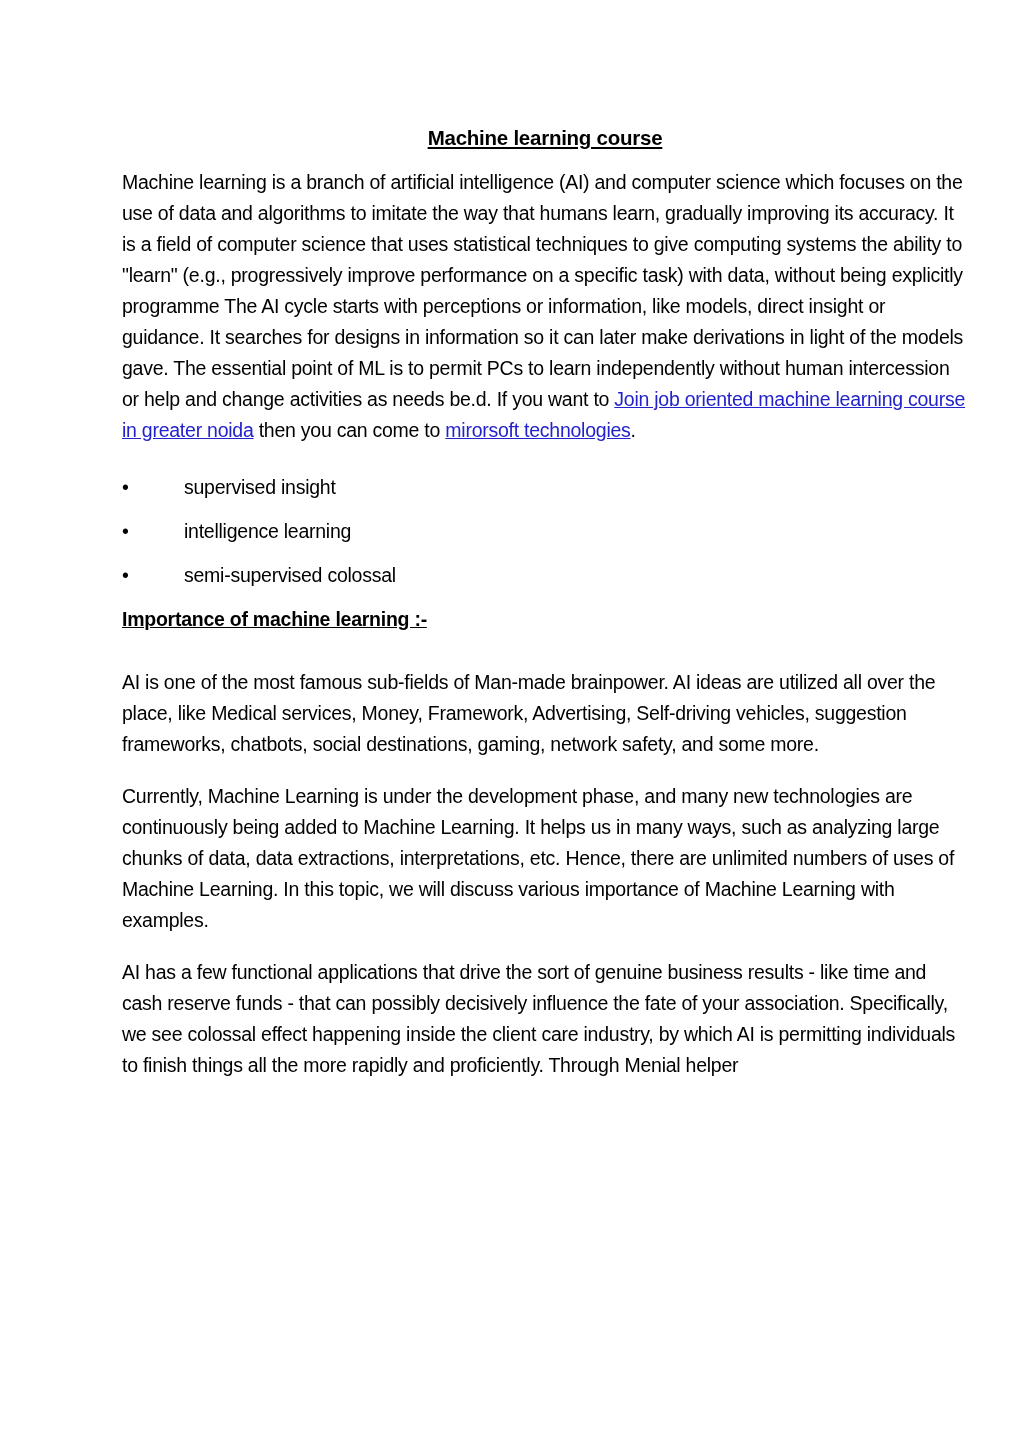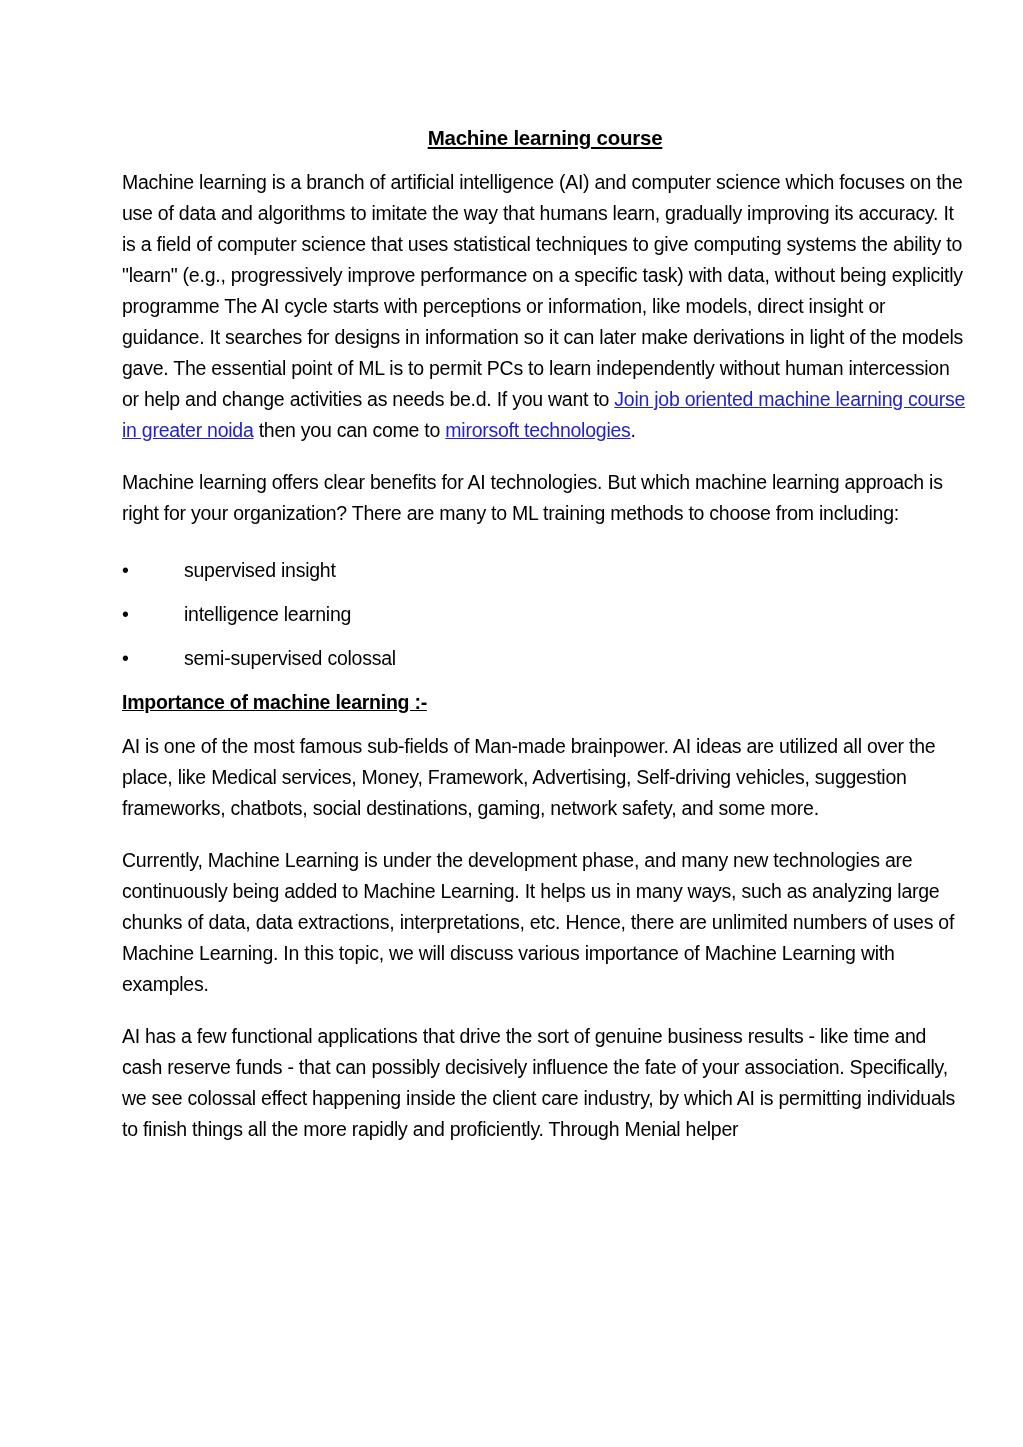--- a/index.html
+++ b/index.html
@@ -41,33 +41,32 @@
   }
   ul.bullet-list .bullet-glyph {
     width: 62px;
     flex: 0 0 62px;
   }
   .section-heading {
     font-size: 19.5px;
     font-weight: bold;
     text-decoration: underline;
     line-height: 31px;
-    margin-bottom: 13px;
+    margin-bottom: 32px;
   }
 </style>
 </head>
 <body>
 
 <div class="page" style="color: rgb(0, 0, 0); background: rgb(255, 255, 255);">
 
   <h1 class="doc-title">Machine learning course</h1>
 
   <p class="para"><span>Machine learning is a branch of artificial intelligence (AI) and computer science which focuses on the use of data and algorithms to imitate the way that humans learn, gradually improving its accuracy. It is a field of computer science that uses statistical techniques to give computing systems the ability to "learn" (e.g., progressively improve performance on a specific task) with data, without being explicitly programme The AI cycle starts with perceptions or information, like models, direct insight or guidance. It searches for designs in information so it can later make derivations in light of the models gave. The essential point of ML is to permit PCs to learn independently without human intercession or help and change activities as needs be.d. If you want to </span><a class="doc-link" style="color: rgb(34, 34, 204);">Join job oriented machine learning course in greater noida</a><span> then you can come to </span><a class="doc-link" style="color: rgb(34, 34, 204);">mirorsoft technologies</a><span>.</span></p>
 
-  <p class="para">Machine learning offers clear benefits for AI technologies. But which machine learning approach is right for your organization? There are many to ML training methods to choose from including:</p>
 
   <ul class="bullet-list">
     <li>
       <span class="bullet-glyph">•</span>
       <span>supervised insight</span>
     </li>
     <li>
       <span class="bullet-glyph">•</span>
       <span>intelligence learning</span>
     </li>

